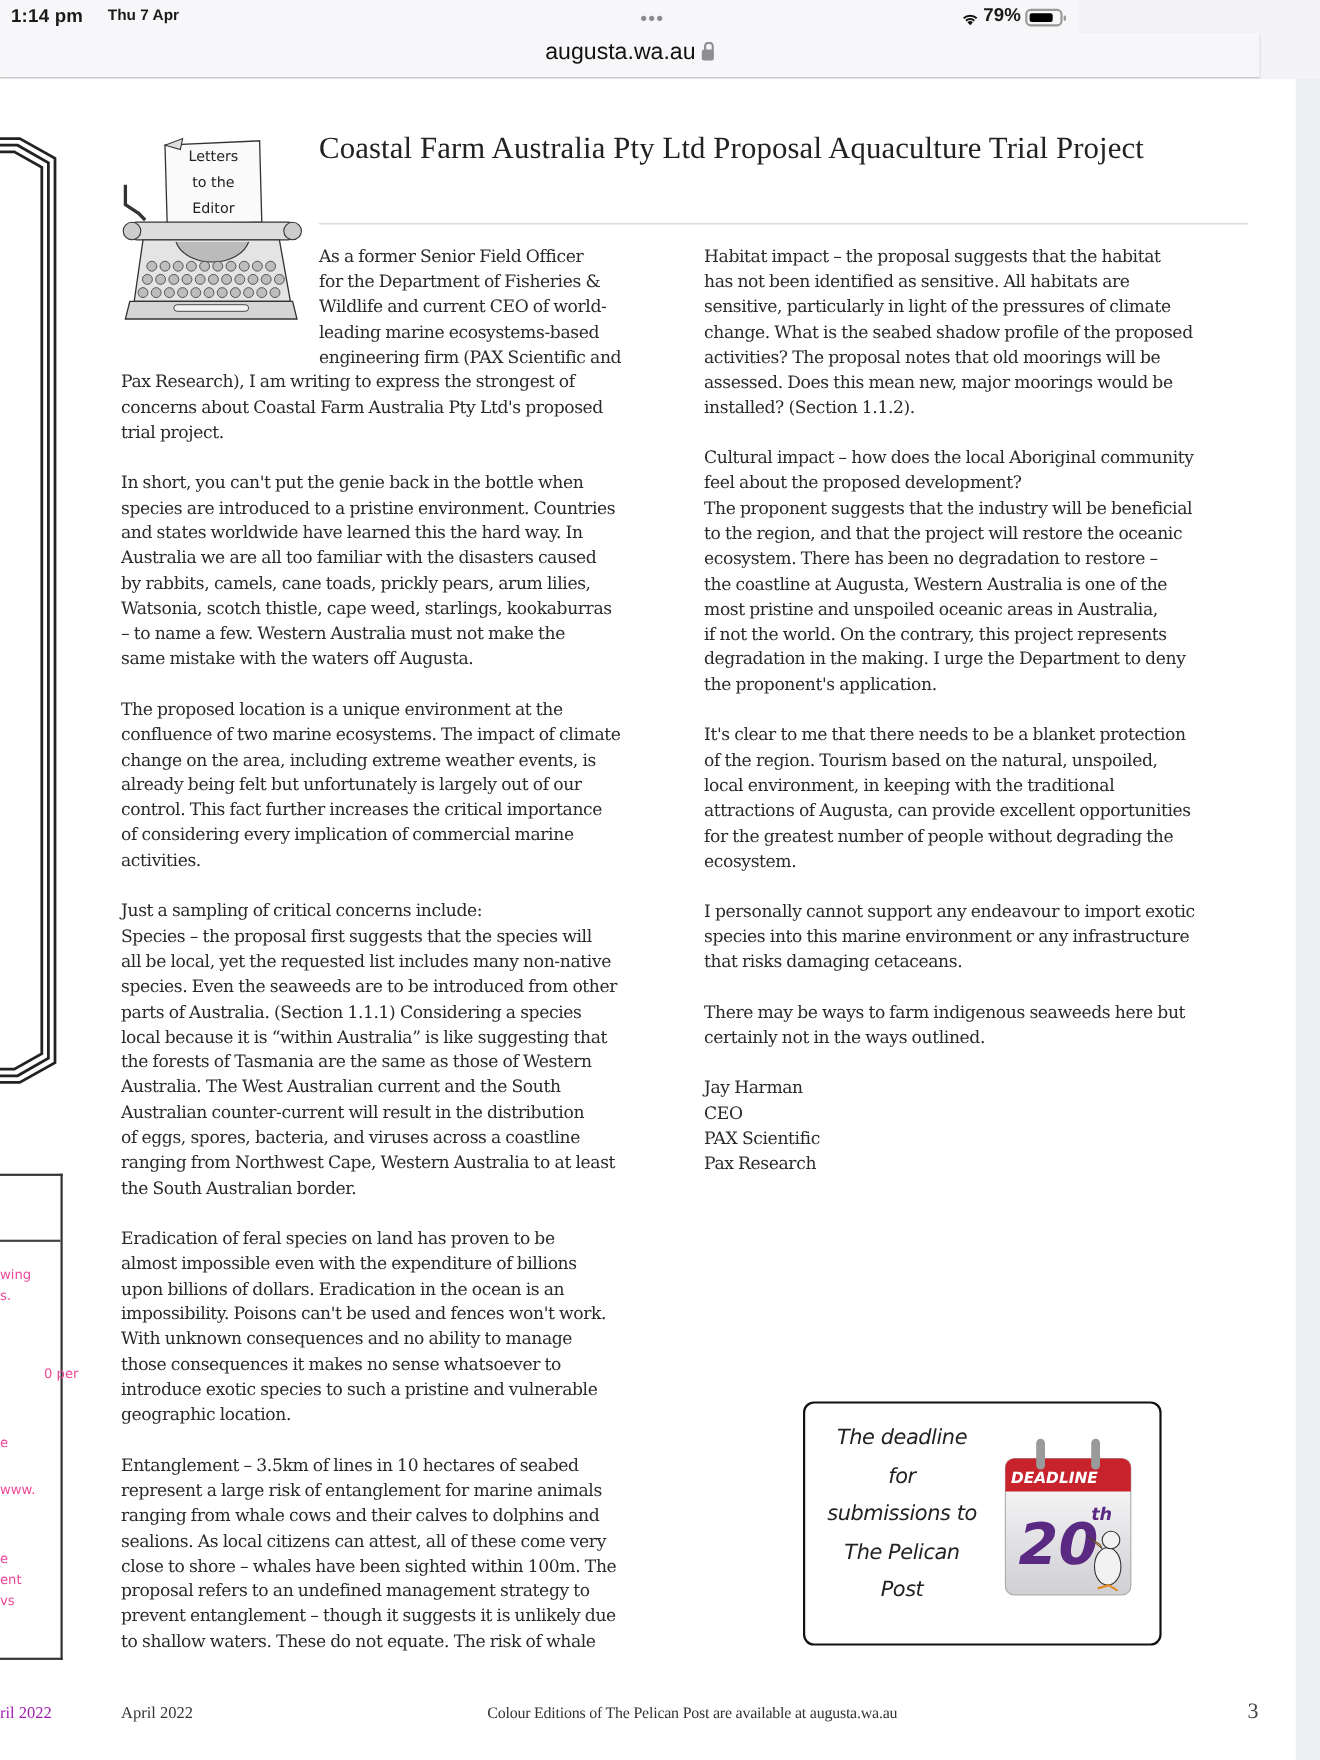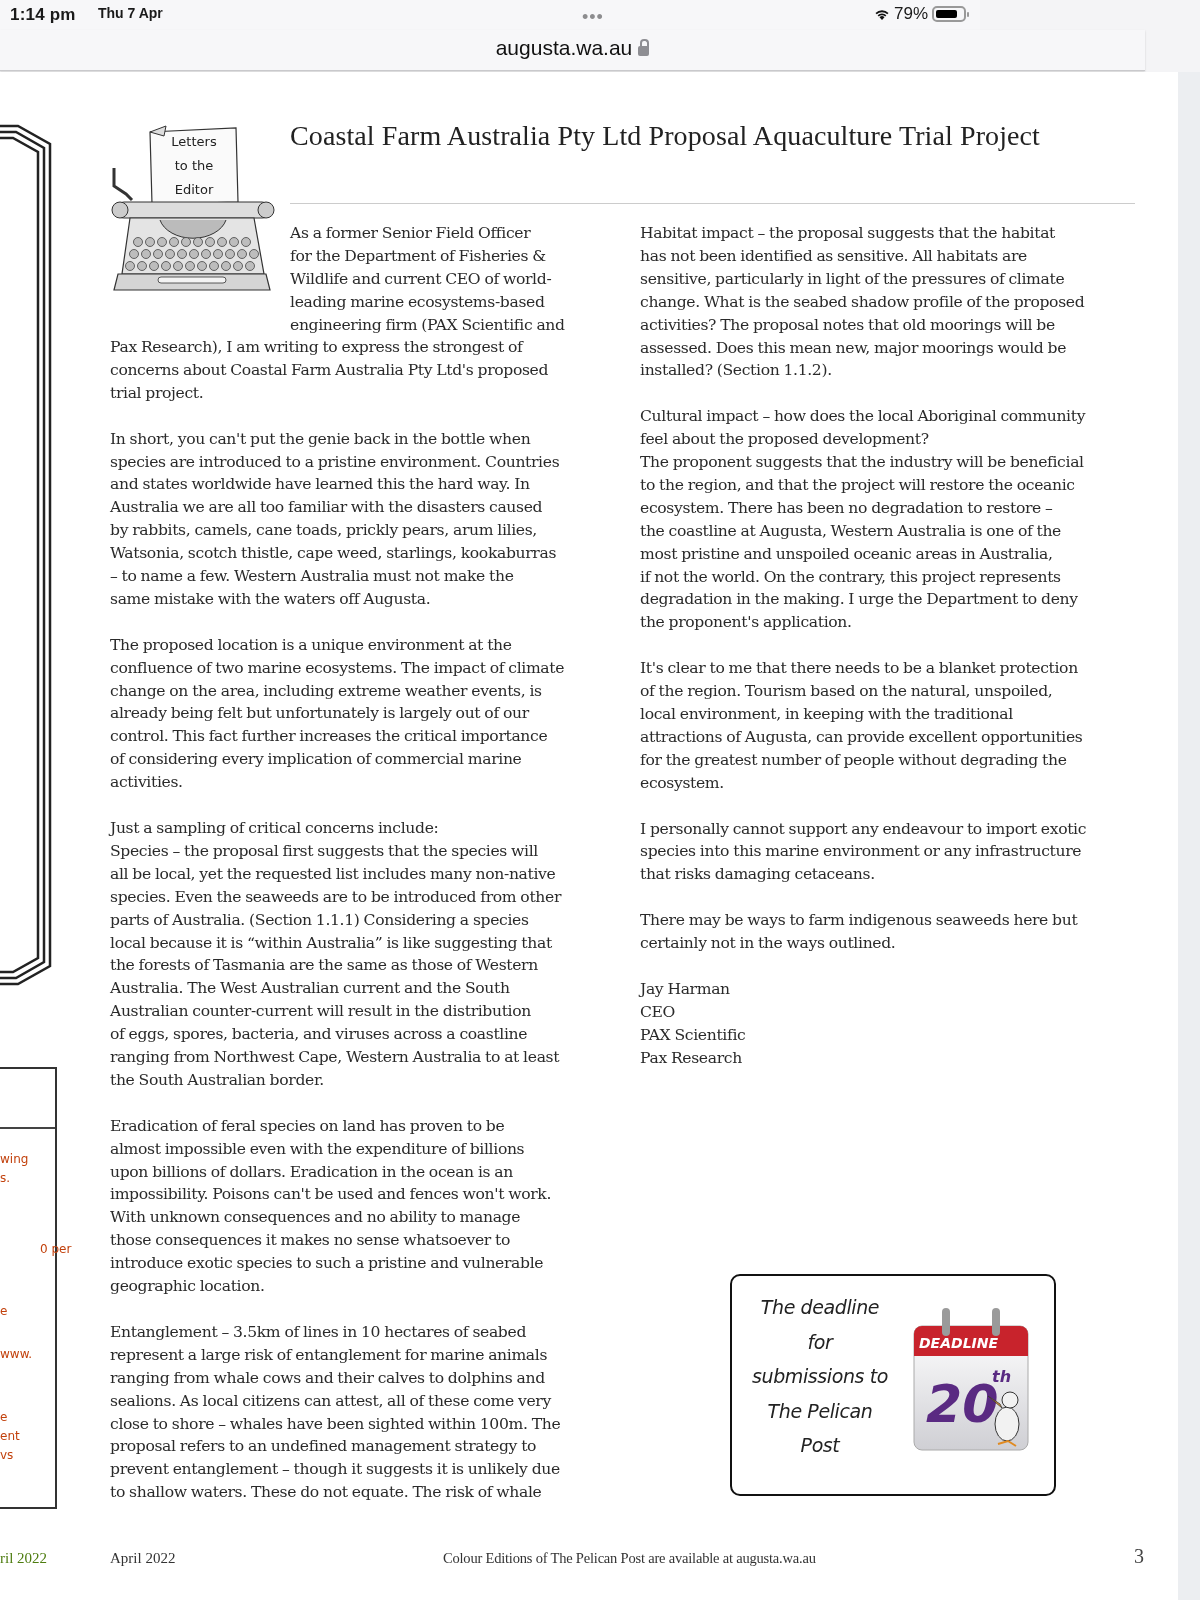--- a/index.html
+++ b/index.html
@@ -1,55 +1,55 @@
 <!DOCTYPE html>
 <html><head>
 <meta charset="utf-8">
 <style>
   html, body { margin:0; padding:0; }
   body { width:1200px; height:1600px; position:relative; overflow:hidden; background:#f4f4f6; font-family:"Liberation Sans", sans-serif; color:#1a1a1a; }
   .statusbar { position:absolute; left:0; top:0; width:980px; height:30px; background:#f7f7f9; }
   .sb-time { position:absolute; left:10px; top:5px; font-size:17px; font-weight:bold; letter-spacing:0.2px; }
   .sb-date { position:absolute; left:98px; top:5px; font-size:14px; font-weight:bold; }
   .sb-dots { position:absolute; left:582px; top:7px; font-size:18px; color:#8d8d8f; letter-spacing:1px; }
-  .sb-right { position:absolute; right:14px; top:4px; display:flex; align-items:center; gap:4px; font-size:17px; font-weight:normal; }
+  .sb-right { position:absolute; right:14px; top:4px; display:flex; align-items:flex-end; gap:4px; font-size:17px; font-weight:bold; }
   .battery { width:34px; height:16px; border:2px solid #999; border-radius:5px; position:relative; box-sizing:border-box; }
   .battery .fill { position:absolute; left:2px; top:2px; bottom:2px; width:22px; background:#000; border-radius:2px; }
   .battery:after { content:""; position:absolute; right:-5px; top:4px; width:2px; height:5px; background:#999; border-radius:1px; }
   .urlbar { position:absolute; left:0; top:30px; width:1145px; height:40px; background:#f7f7f9; border-bottom:1px solid #c9c9cc; box-shadow:0 1px 2px rgba(0,0,0,0.15); }
   .url { position:absolute; left:0; right:0; top:6px; text-align:center; font-size:21px; color:#111; }
   .lock { display:inline-block; width:11px; height:10px; background:#8e8e93; border-radius:2px; position:relative; margin-left:6px; vertical-align:-1px; }
   .lock:before { content:""; position:absolute; left:2px; top:-7px; width:5px; height:7px; border:2px solid #8e8e93; border-bottom:none; border-radius:4px 4px 0 0; }
 
   .page { position:absolute; left:0; top:72px; width:1178px; height:1528px; background:#fff; }
   .scroll-gutter { position:absolute; left:1178px; top:72px; width:22px; height:1528px; background:#eceef1; }
 
   .left-frame { position:absolute; left:-20px; top:52px; width:75px; height:862px; }
   .left-box { position:absolute; left:-10px; top:995px; width:67px; height:442px; border:2px solid #333; border-left:none; box-sizing:border-box; }
   .left-box .hdr { height:58px; border-bottom:2px solid #444; }
-  .lb-text { position:absolute; left:0; font-family:"DejaVu Sans", sans-serif; font-size:12px; color:#c2410c; line-height:19px; }
+  .lb-text { position:absolute; left:0; font-family:"DejaVu Sans", sans-serif; font-size:12px; color:#ec4899; line-height:19px; }
 
   .typewriter { position:absolute; left:108px; top:52px; width:168px; height:190px; }
   .title { position:absolute; left:290px; top:48px; font-family:"Liberation Serif", serif; font-size:28px; color:#222; white-space:nowrap; letter-spacing:0.1px; }
   .title-rule { position:absolute; left:290px; top:131px; width:845px; height:1px; background:#ccc; }
 
   .body-text { font-family:"DejaVu Serif", serif; font-size:15.6px; line-height:22.9px; color:#2a2a2a; margin:0; white-space:pre-line; letter-spacing:-0.35px; word-spacing:-0.5px; }
   .col { position:absolute; }
   .intro-right { left:290px; top:150px; width:330px; }
   .col1 { left:110px; top:264px; width:520px; }
   .col2 { left:640px; top:150px; width:520px; }
   .para { margin-bottom:22.9px; }
 
   .disclaimer { position:absolute; left:640px; top:1064px; width:520px; font-family:"DejaVu Sans", sans-serif; font-weight:bold; font-size:15.5px; line-height:26px; color:#111; letter-spacing:-0.5px; white-space:pre-line; }
 
   .deadline-box { position:absolute; left:730px; top:1202px; width:326px; height:222px; border:2px solid #111; border-radius:10px; box-sizing:border-box; }
   .dl-text { position:absolute; left:8px; top:14px; width:160px; text-align:center; font-family:"DejaVu Sans", sans-serif; font-style:italic; font-size:19px; line-height:34.5px; color:#222; letter-spacing:-0.4px; }
   .calendar { position:absolute; left:180px; top:28px; width:118px; height:148px; }
 
-  .footer-left { position:absolute; left:0; top:1478px; font-family:"Liberation Serif", serif; font-size:15px; color:#4d7c0f; }
+  .footer-left { position:absolute; left:0; top:1478px; font-family:"Liberation Serif", serif; font-size:15px; color:#a21caf; }
   .footer-date { position:absolute; left:110px; top:1478px; font-family:"Liberation Serif", serif; font-size:15px; color:#333; }
   .footer-center { position:absolute; left:443px; top:1478px; font-family:"Liberation Serif", serif; font-size:14.5px; color:#333; letter-spacing:-0.2px; }
   .footer-page { position:absolute; left:1134px; top:1473px; font-family:"Liberation Serif", serif; font-size:20px; color:#444; }
 </style>
 </head>
 <body>
 
 <div class="statusbar">
   <span class="sb-time">1:14 pm</span>
   <span class="sb-date">Thu 7 Apr</span>

